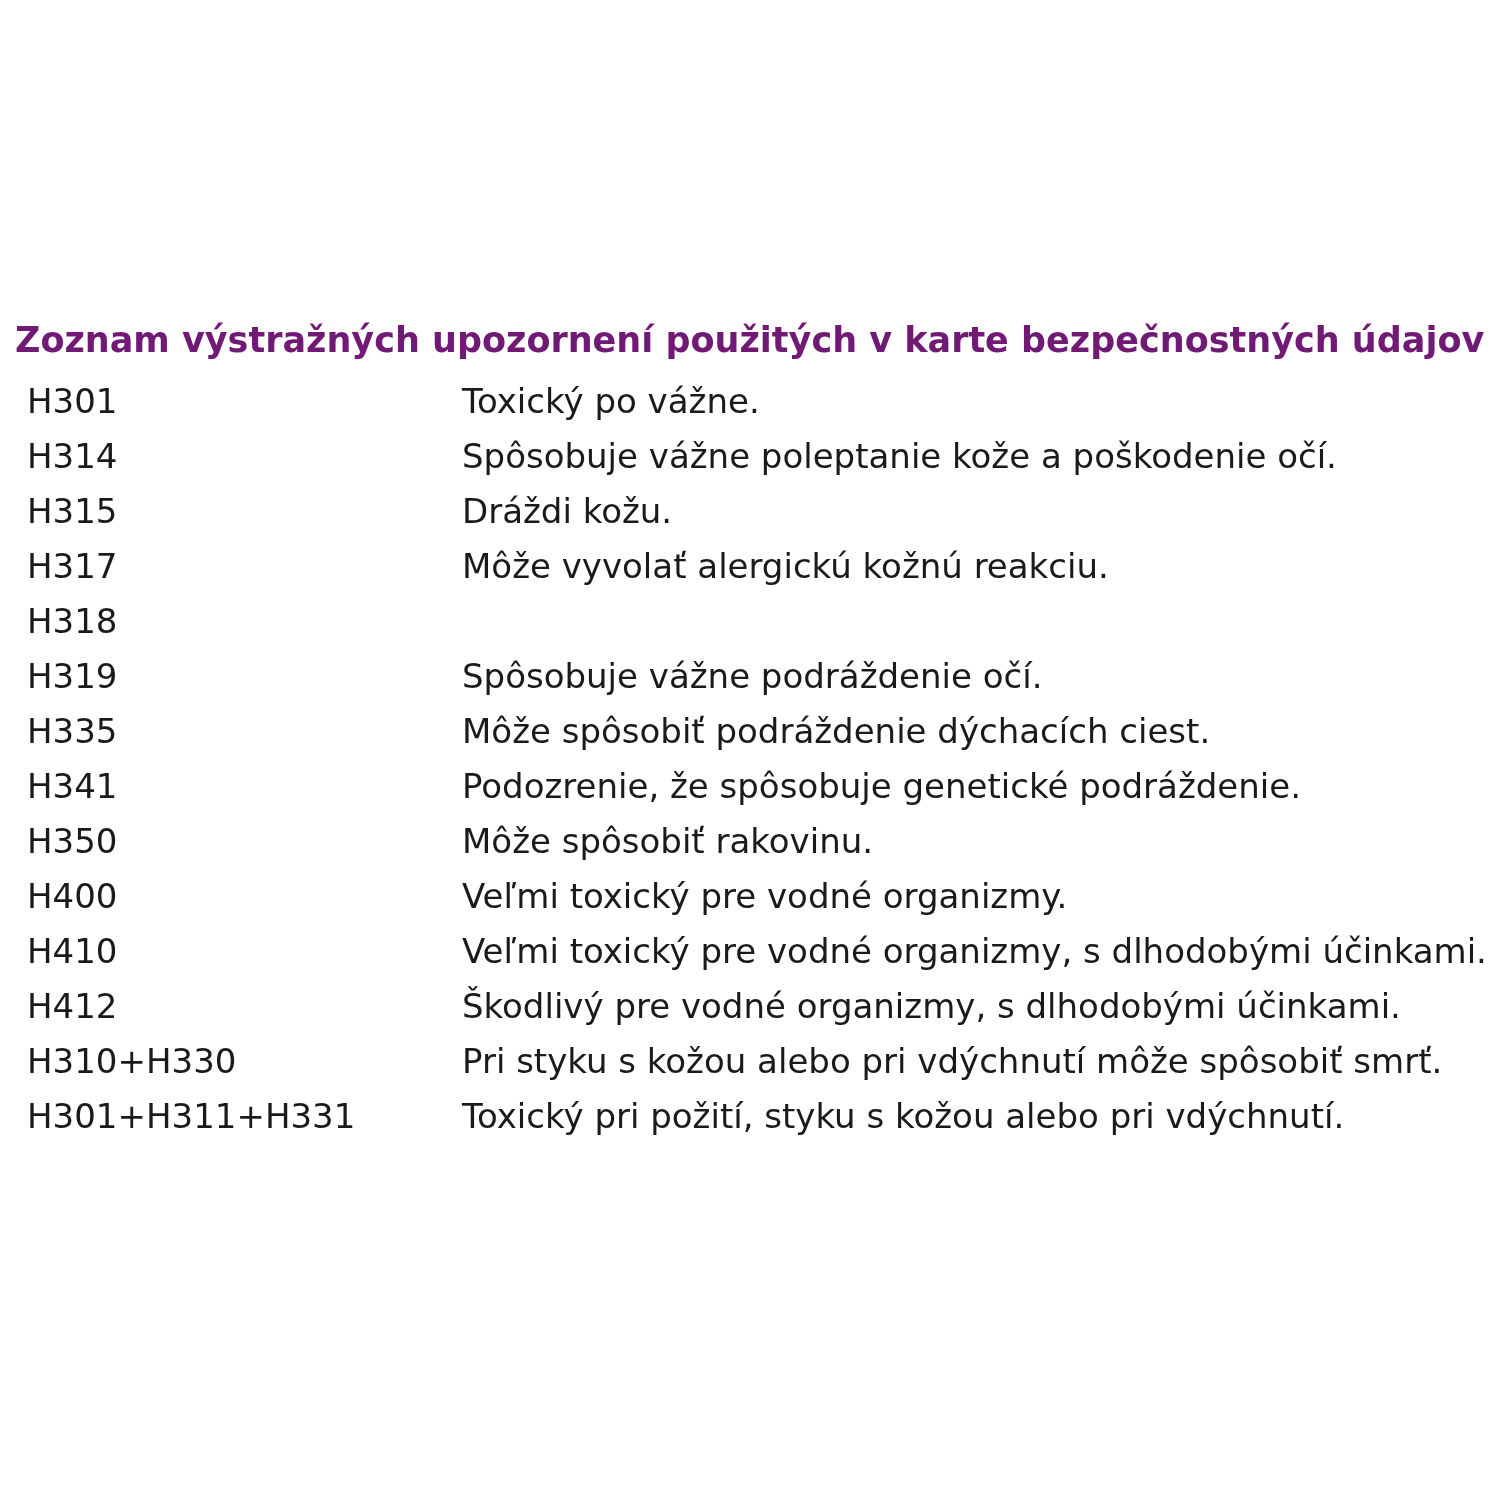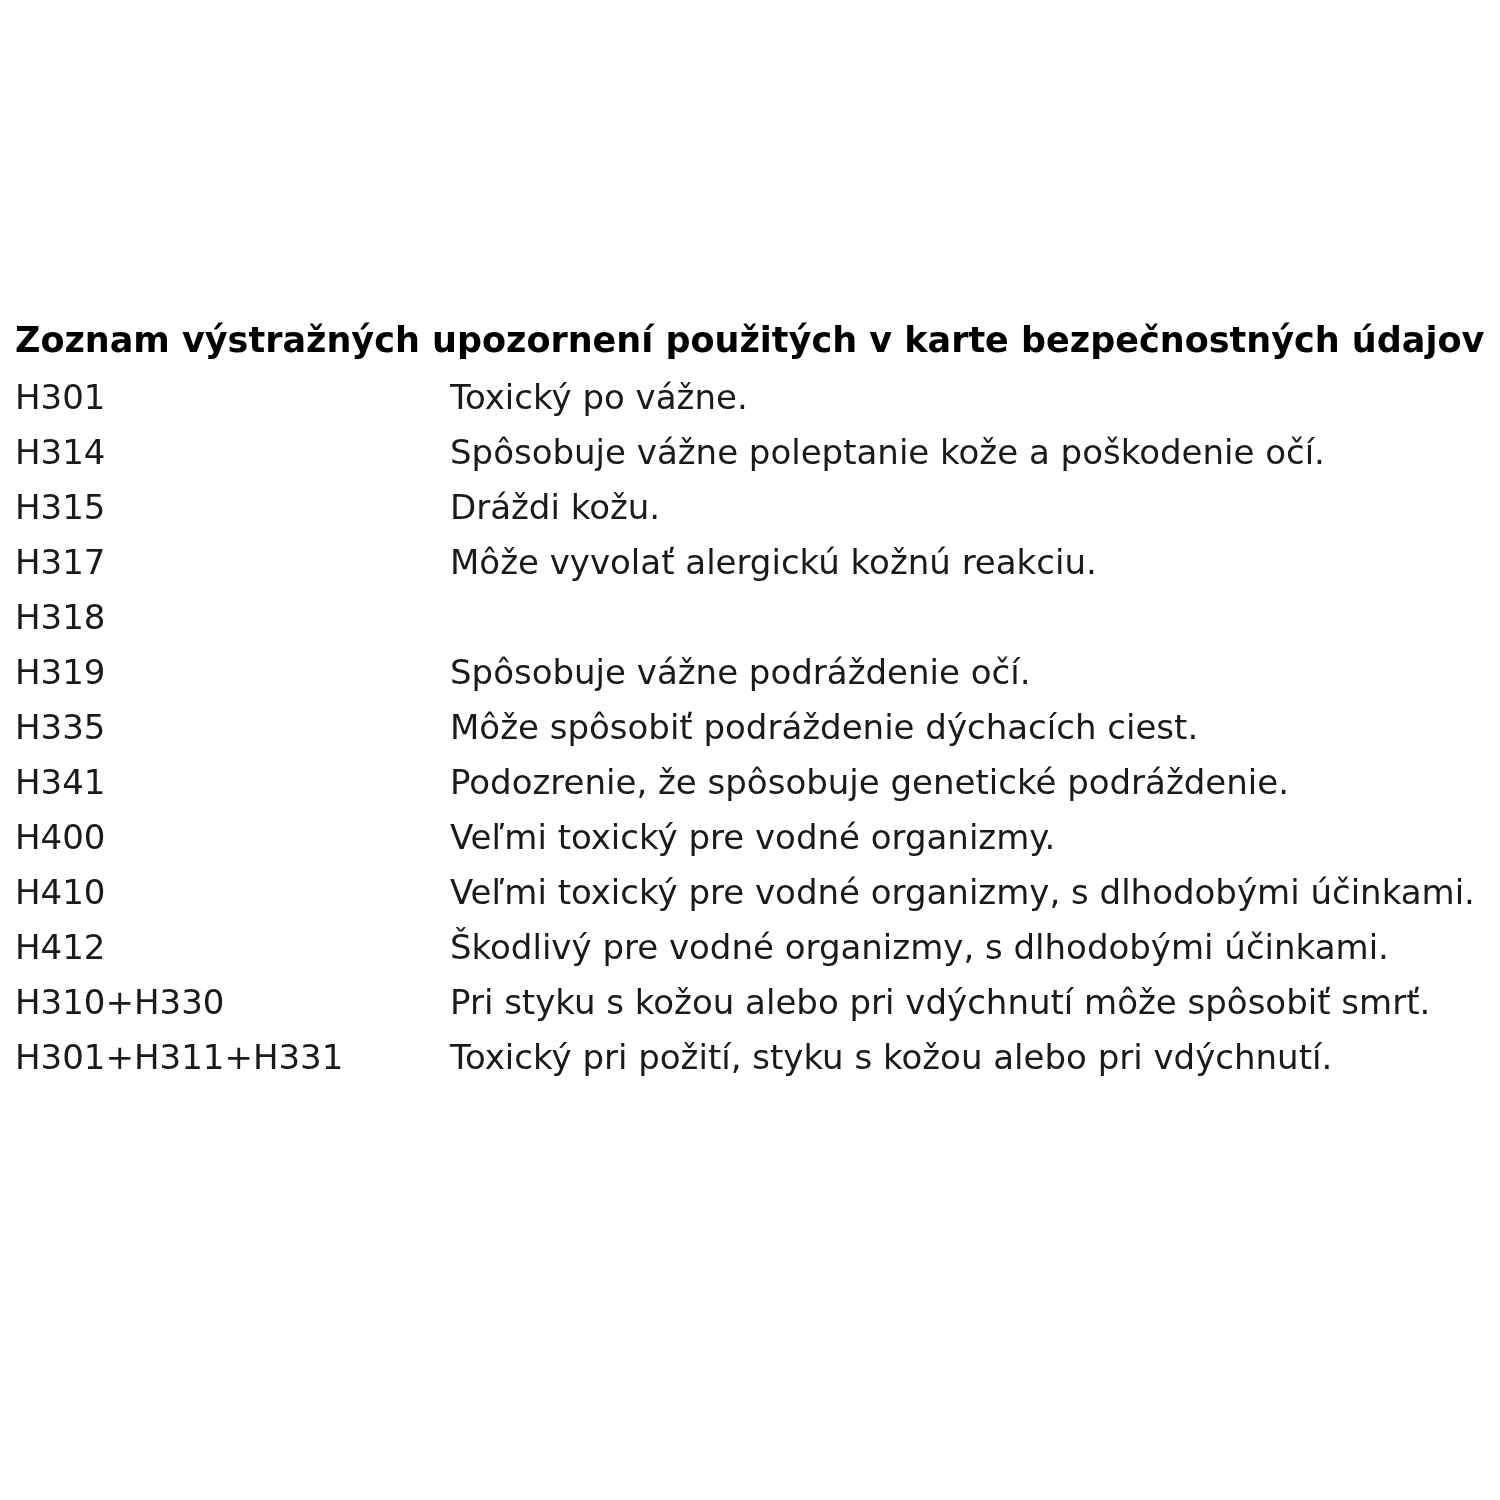--- a/index.html
+++ b/index.html
@@ -19,25 +19,25 @@
     position: absolute;
     top: 318px;
     left: 15px;
     right: 15px;
   }
   .doc-title {
     font-size: 35px;
     font-weight: bold;
     line-height: 44px;
     margin: 0 0 8px 0;
-    color: #000000;
+    color: #701a75;
     white-space: nowrap;
   }
   .hazard-list {
-    margin: 0;
+    margin: 12px;
   }
   .row {
     display: flex;
     align-items: baseline;
     height: 55px;
     line-height: 55px;
     font-size: 34px;
     white-space: nowrap;
   }
   .code {
@@ -87,20 +87,24 @@
   <div class="row">
     <span class="code">H335</span>
     <span class="desc">Môže spôsobiť podráždenie dýchacích ciest.</span>
   </div>
 
   <div class="row">
     <span class="code">H341</span>
     <span class="desc">Podozrenie, že spôsobuje genetické podráždenie.</span>
   </div>
 
+  <div class="row">
+    <span class="code">H350</span>
+    <span class="desc">Môže spôsobiť rakovinu.</span>
+  </div>
 
   <div class="row">
     <span class="code">H400</span>
     <span class="desc">Veľmi toxický pre vodné organizmy.</span>
   </div>
 
   <div class="row">
     <span class="code">H410</span>
     <span class="desc">Veľmi toxický pre vodné organizmy, s dlhodobými účinkami.</span>
   </div>

